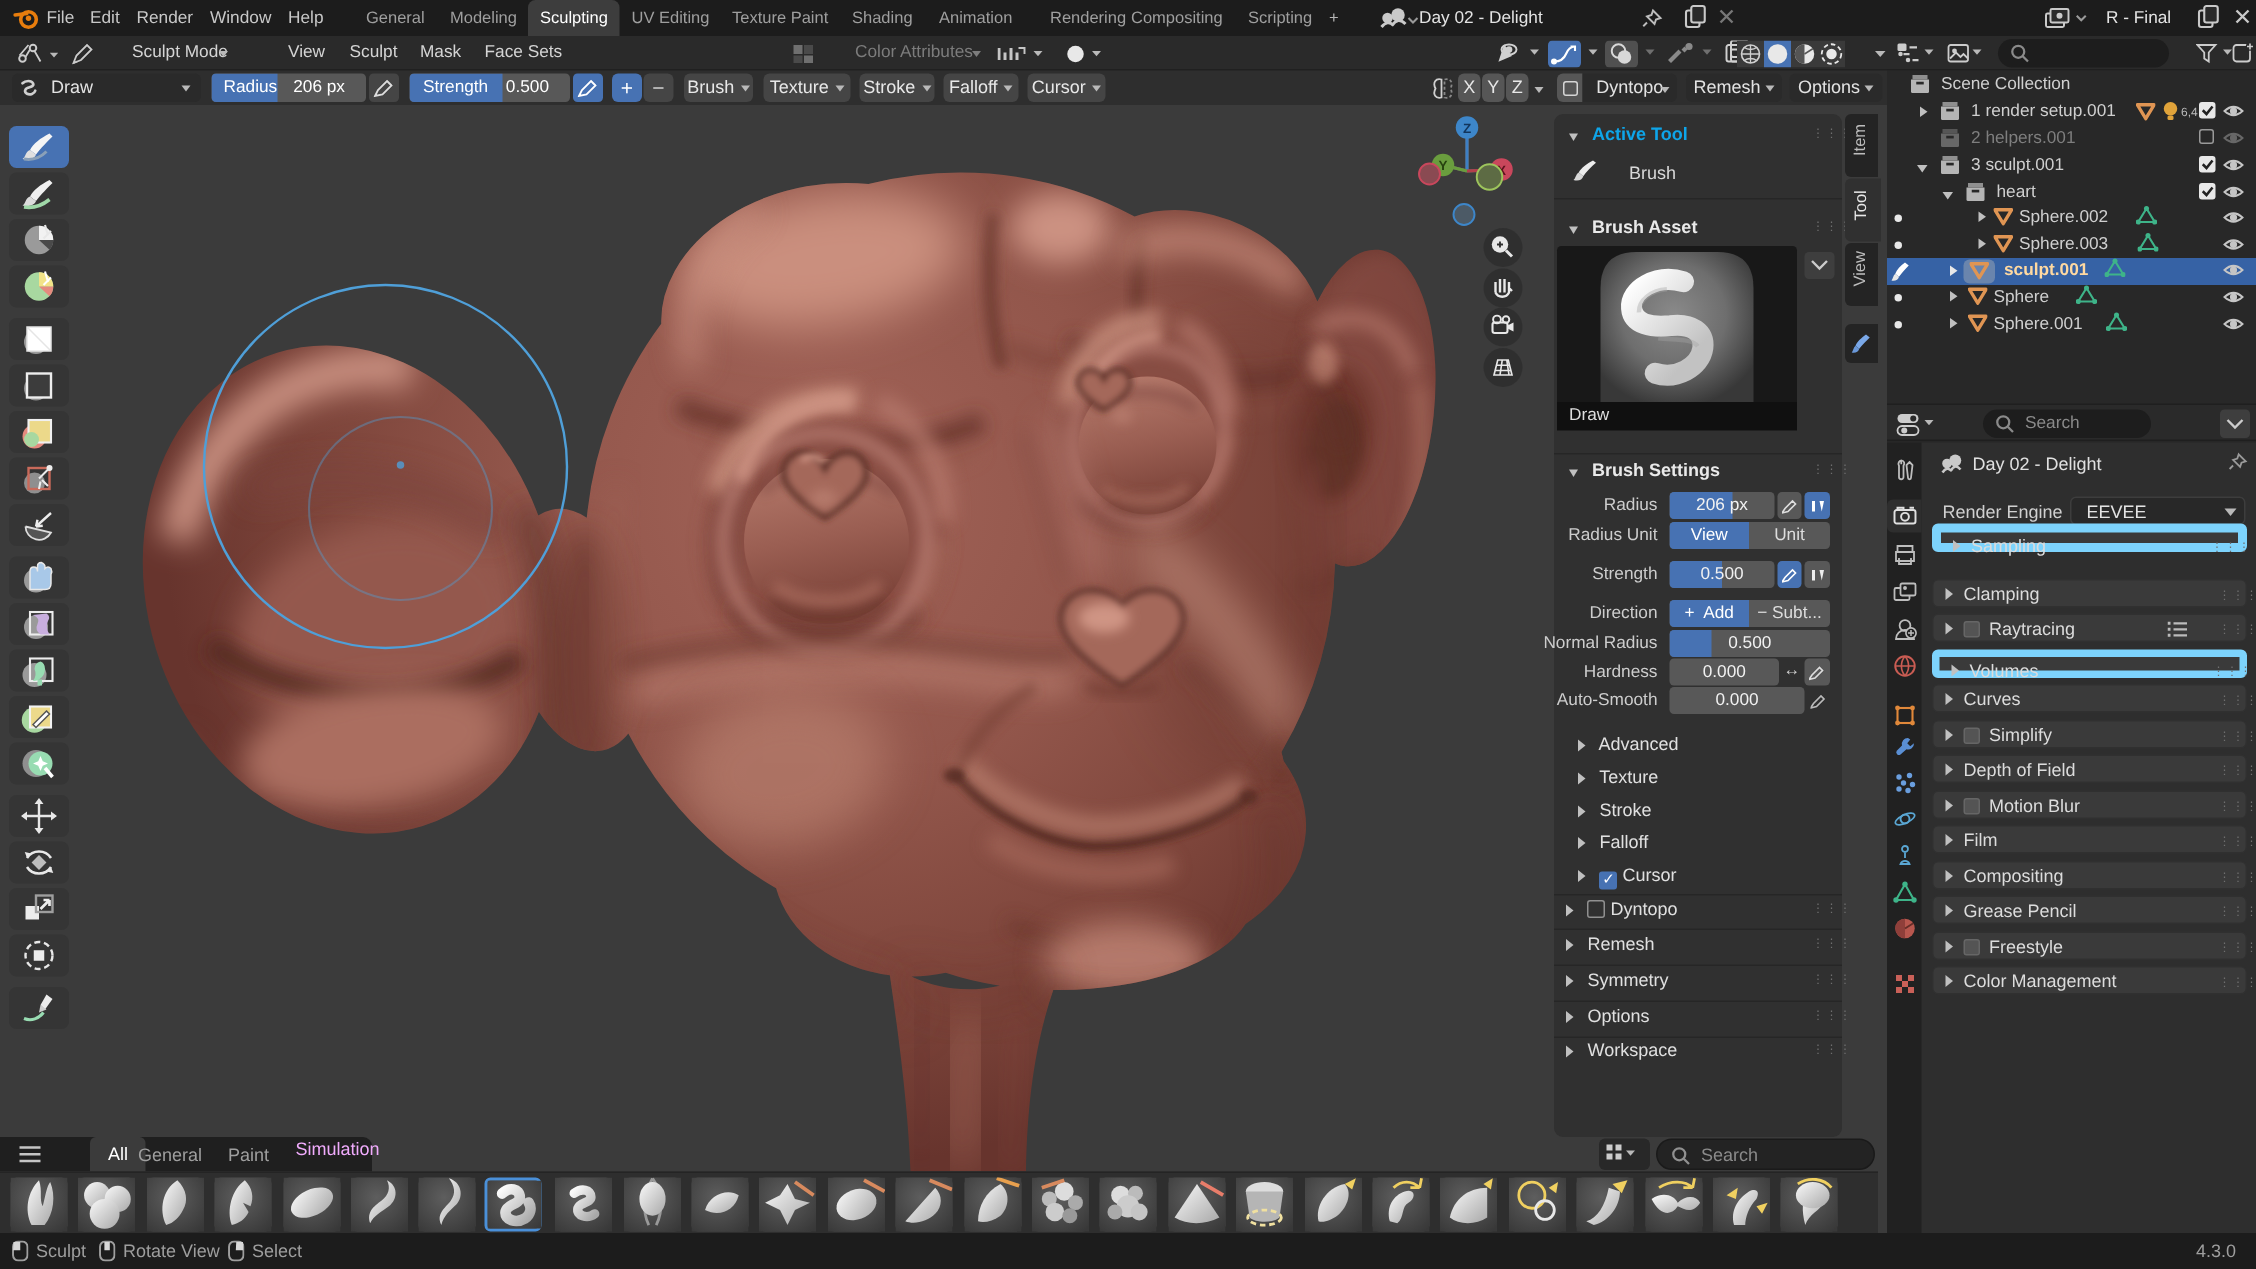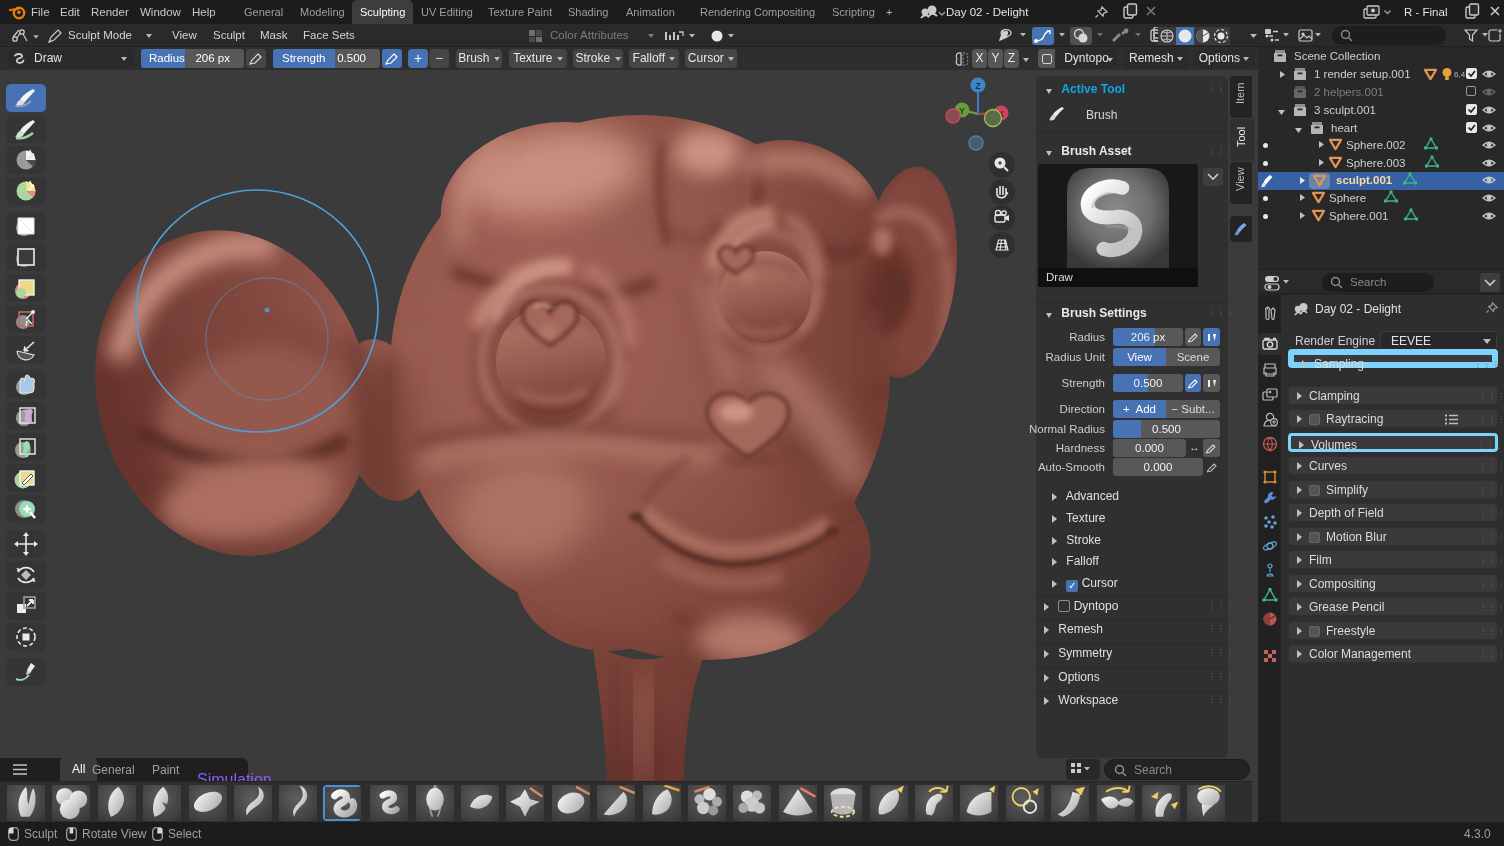--- a/index.html
+++ b/index.html
@@ -11,21 +11,21 @@
   border-right:3.5px solid transparent; border-top:4px solid #b9b9b9; vertical-align:middle; }
 
 #topbar { top:0; left:0; width:1504px; height:24px; background:#1c1c1c; }
 .menu { color:#c8c8c8; font-size:11.5px; line-height:24px; position:absolute; top:0; }
 .wstab { position:absolute; top:0; height:24px; line-height:24px; font-size:11px; color:#9f9f9f; padding:0 8px; }
 .wstab.active { background:#3d3d3d; color:#fff; border-radius:5px 5px 0 0; }
 
 #hdr2 { top:24px; left:0; width:1258px; height:23px; background:#2a2a2a; border-bottom:1px solid #202020;}
 #hdr3 { top:47px; left:0; width:1258px; height:23px; background:#2e2e2e; }
 #hdr2r { top:24px; left:1258px; width:246px; height:23px; background:#2a2a2a; border-bottom:1px solid #202020;}
-.h2txt { position:absolute; top:0; line-height:23px; font-size:11.5px; color:#d4d4d4; }
+.h2txt { position:absolute; top:0; line-height:23px; font-size:11.5px; color:#d4d4d4;margin-left:20px; }
 
 .wdg { position:absolute; height:19px; top:2px; background:#2a2a2a; border-radius:4px;
   color:#e3e3e3; font-size:12px; line-height:19px; text-align:center; }
 .btn { position:absolute; height:19px; top:2px; background:#454545; border-radius:4px;
   color:#e8e8e8; font-size:12px; line-height:19px; text-align:center; }
 
 #viewport { top:70px; left:0; width:1258px; height:752px; background:#3b3b3b; overflow:hidden; }
 
 #toolbar { left:4px; top:6px; width:42px; }
 .tool { position:absolute; left:2px; width:40px; height:28px; background:#353535; border-radius:5px; }
@@ -603,21 +603,21 @@
     <div class="ibtn" style="left:149px;top:252px;width:16px"><svg width="11" height="11" viewBox="0 0 11 11" style="margin:3.5px 0 0 2.5px">
             <path d="M0 10 L2 7 L7 2 L9 4 L4 9 Z M7 2 l2 2" fill="none" stroke="#ddd" stroke-width="1.1"></path>
           </svg></div>
     <div class="ibtn" style="left:167px;top:252px;width:17px;background:#4772b3"><svg width="12" height="12" viewBox="0 0 12 12" style="margin:3px 0 0 2.5px">
             <path d="M2 10 V3 h2 v7 M7 3 l3 0 -1.5 7z" fill="#fff"></path>
           </svg></div>
 
     <span class="lbl" style="right:123px;top:275px">Radius Unit</span>
     <div class="abs" style="left:77px;top:272px;width:107px;height:18px;background:#585858;border-radius:3px;overflow:hidden;font-size:11.5px;line-height:18px;color:#fff;text-align:center">
       <div style="position:absolute;left:0;width:53px;height:18px;background:#4772b3">View</div>
-      <div style="position:absolute;left:53px;width:54px;height:18px;color:#ddd">Scene</div>
+      <div style="position:absolute;left:53px;width:54px;height:18px;color:#ddd">Unit</div>
     </div>
 
     <span class="lbl" style="right:123px;top:301px">Strength</span>
     <div class="slider" style="left:77px;top:298px;width:70px"><div class="fill" style="width:35px"></div><span>0.500</span></div>
     <div class="ibtn" style="left:149px;top:298px;width:16px;background:#4772b3"><svg width="11" height="11" viewBox="0 0 11 11" style="margin:3.5px 0 0 2.5px">
             <path d="M0 10 L2 7 L7 2 L9 4 L4 9 Z M7 2 l2 2" fill="none" stroke="#fff" stroke-width="1.1"></path>
           </svg></div>
     <div class="ibtn" style="left:167px;top:298px;width:17px"><svg width="12" height="12" viewBox="0 0 12 12" style="margin:3px 0 0 2.5px">
             <path d="M2 10 V3 h2 v7 M7 3 l3 0 -1.5 7z" fill="#eee"></path>
           </svg></div>
@@ -684,21 +684,21 @@
     </div>
   </div>
 
   <div class="abs" style="left:0;top:688px;width:248px;height:23px;background:#1f1f1f;border-radius:0 6px 0 0">
     <svg class="abs" style="left:12px;top:5px" width="16" height="13" viewBox="0 0 16 13">
           <path d="M1 2 h14 M1 6.5 h14 M1 11 h14" stroke="#c5c5c5" stroke-width="1.6"></path>
         </svg>
     <div class="abs" style="left:60px;top:0;height:23px;background:#3b3b3b;padding:0 12px;color:#fff;font-size:12px;line-height:23px;border-radius:4px 4px 0 0">All</div>
     <span class="abs" style="left:92px;top:5px;color:#9f9f9f;font-size:12px">General</span>
     <span class="abs" style="left:152px;top:5px;color:#9f9f9f;font-size:12px">Paint</span>
-    <span class="abs" style="left:197px;top:13px;color:#8b5cf6;font-size:16px">Simulation</span>
+    <span class="abs" style="left:197px;top:1px;color:#f0abfc;font-size:12px">Simulation</span>
   </div>
 
   <div class="abs" style="left:1066px;top:688px;width:186px;height:23px">
     <div class="abs" style="left:0;top:1px;width:34px;height:21px;background:#282828;border-radius:4px">
       <svg width="22" height="15" viewBox="0 0 22 15" style="margin:3px 0 0 4px">
         <rect x="1" y="1" width="4" height="4" fill="#ccc"></rect>
             <rect x="7" y="1" width="4" height="4" fill="#ccc"></rect>
         <rect x="1" y="7" width="4" height="4" fill="#ccc"></rect>
             <rect x="7" y="7" width="4" height="4" fill="#ccc"></rect>
         <path d="M14 5 l3 3.5 3-3.5" fill="#b9b9b9"></path>
@@ -1254,21 +1254,21 @@
           <span class="exp abs" style="left:8px;top:5px"></span>
           <span class="abs" style="left:20px;top:2px;color:#dcdcdc"><span style="display:inline-block;width:11px;height:11px;background:#545454;border:1px solid #666;border-radius:2px;vertical-align:-2px;margin-right:6px"></span>Raytracing</span>
           <svg class="abs" style="right:38px;top:4px" width="14" height="11" viewBox="0 0 14 11">
             <path d="M4 1.5 h9 M4 5.5 h9 M4 9.5 h9" stroke="#bbb" stroke-width="1.5"></path>
             <rect x="0" y="0.5" width="2" height="2" fill="#bbb"></rect>
             <rect x="0" y="4.5" width="2" height="2" fill="#bbb"></rect>
             <rect x="0" y="8.5" width="2" height="2" fill="#bbb"></rect>
           </svg>
           <span class="dots" style="top:5px;right:6px">⋮⋮⋮</span>
         </div>
-    <div class="abs" style="left:30px;top:138px;width:210px;height:19px;background:#3a3a3a;border-radius:4px;border:3px solid #7dd3fc">
+    <div class="abs" style="left:30px;top:138px;width:210px;height:19px;background:#3a3a3a;border-radius:4px;border:5px solid #7dd3fc">
           <span class="exp abs" style="left:8px;top:5px"></span>
           <span class="abs" style="left:20px;top:2px;color:#dcdcdc">Volumes</span>
           <span class="dots" style="top:5px;right:6px">⋮⋮⋮</span>
         </div>
     <div class="abs" style="left:30px;top:161px;width:210px;height:19px;background:#3a3a3a;border-radius:4px;border:1px solid #303030">
           <span class="exp abs" style="left:8px;top:5px"></span>
           <span class="abs" style="left:20px;top:2px;color:#dcdcdc">Curves</span>
           <span class="dots" style="top:5px;right:6px">⋮⋮⋮</span>
         </div>
     <div class="abs" style="left:30px;top:185px;width:210px;height:19px;background:#3a3a3a;border-radius:4px;border:1px solid #303030">

